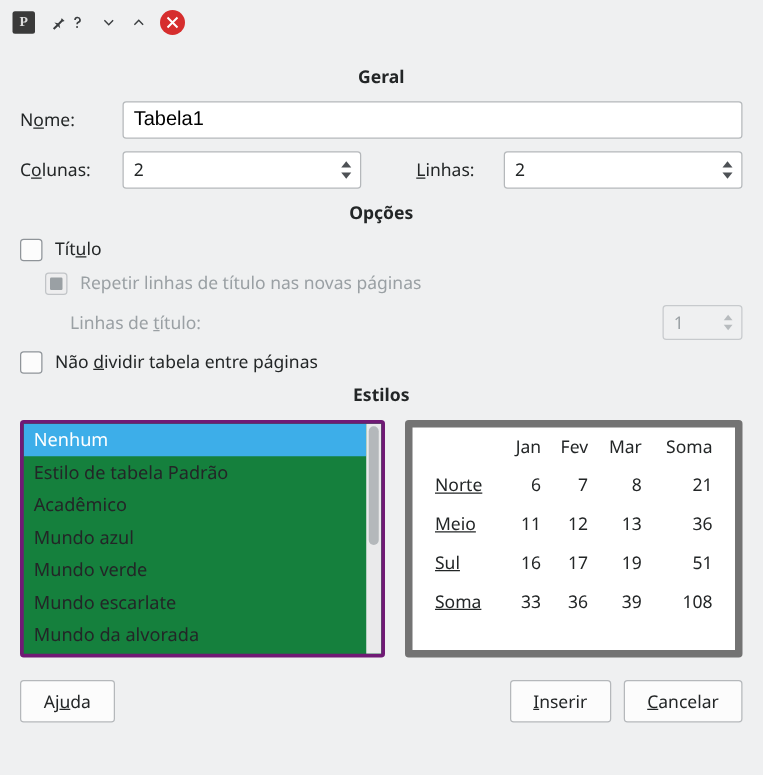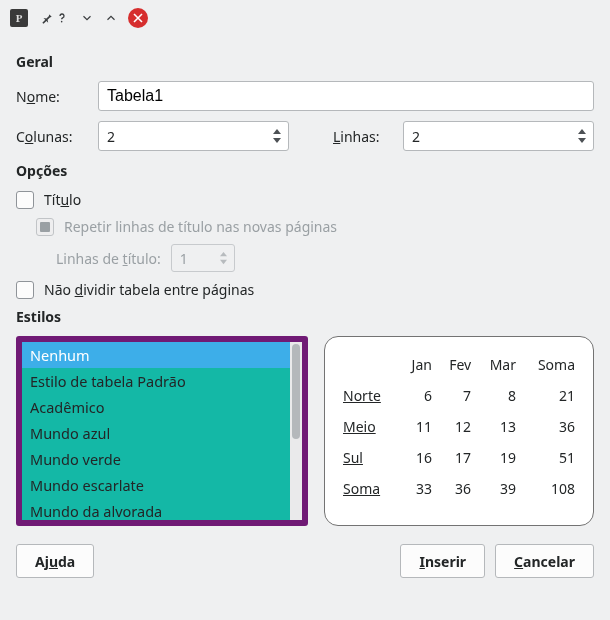--- a/index.html
+++ b/index.html
@@ -28,21 +28,21 @@
     display: flex; align-items: center; justify-content: center;
     color: #ddd; font-size: 11px; font-weight: bold; font-family: serif;
   }
   .pin-icon svg, .help-icon svg, .chev svg { display: block; }
   .close-btn {
     width: 20px; height: 20px; border-radius: 50%;
     background: #d62e2e; display: flex; align-items: center; justify-content: center;
     color: white;
   }
   .content { padding: 10px 16px 0 16px; }
-  .section-header { font-weight: bold; margin: 6px 0 10px 0; }
+  .section-header { font-weight: bold; margin: 6px 0 10px 0; text-align: center; }
   .row { display: flex; align-items: center; margin-bottom: 10px; }
   .lbl { width: 82px; }
   .lbl.linhas { width: 70px; text-align: left; margin-left: 44px; }
   .u { text-decoration: underline; }
   input[type=text].name-input {
     flex: 1;
     height: 30px;
     border: 1px solid #b5b8bb;
     border-radius: 3px;
     padding: 0 8px;
@@ -67,57 +67,57 @@
     width: 18px; height: 18px; border: 1px solid #8f9499; border-radius: 3px;
     background: #fcfcfc;
   }
   .chk.disabled { border-color: #c1c4c7; background: #eeeeef; position: relative; }
   .chk.disabled::after {
     content: ""; position: absolute; left: 3px; top: 3px; width: 10px; height: 10px;
     background: #9aa0a4; border-radius: 1px;
   }
   .disabled-text { color: #9aa0a4; }
   .indent1 { padding-left: 20px; }
-  .indent2 { padding-left: 40px; }
+  .indent2 { padding-left: 40px; justify-content: space-between; }
   .spin.small { width: 64px; height: 28px; }
   .spin.disabled { background: #eff0f1; color: #9aa0a4; border-color: #c7cacd; }
   .styles-area { display: flex; gap: 16px; margin-top: 6px; }
   .listbox {
     width: 292px; height: 190px;
-    border: 6px solid #701a75; border-radius: 3px;
-    background: #14b8a6;
+    border: 3px solid #701a75; border-radius: 3px;
+    background: #15803d;
     display: flex;
     overflow: hidden;
     justify-content: space-between;
   }
   .listbox .items { flex: 1; overflow: hidden; }
   .listbox .item { padding: 3px 8px; font-size: 14.5px; }
   .listbox .item.selected { background: #3daee9; color: #fff; }
   .listbox .scrollbar { width: 12px; background: #eaeaeb; display: flex; flex-direction: column; }
   .listbox .thumb { background: #b4b8bb; border-radius: 4px; margin: 2px; flex: 0 0 95px; }
   .preview {
     flex: 1; height: 190px;
-    border: 1px solid #737373; border-radius: 14px;
+    border: 6px solid #737373; border-radius: 3px;
     background: #fff;
-    padding: 12px 14px;
+    padding: 0 14px;
   }
   .preview table { width: 100%; border-collapse: collapse; }
   .preview th, .preview td { text-align: right; padding: 6px 4px; font-weight: normal; }
   .preview th:first-child, .preview td:first-child { text-align: left; text-decoration: underline; }
   .preview thead th { font-weight: normal; }
   .footer {
     display: flex; padding: 18px 16px; gap: 10px;
   }
   .footer .spacer { flex: 1; }
   .btn {
     height: 34px; padding: 0 18px;
     border: 1px solid #b5b8bb; border-radius: 3px;
     background: #fcfcfc;
     display: flex; align-items: center; justify-content: center;
-    font-size: 14px; cursor: default; font-weight: bold;
+    font-size: 14px; cursor: default;
   }
 </style>
 </head>
 <body>
 
 <div class="titlebar">
   <div class="left">
     <div class="app-icon">P</div>
     <span class="pin-icon">
       <svg width="14" height="14" viewBox="0 0 24 24">

